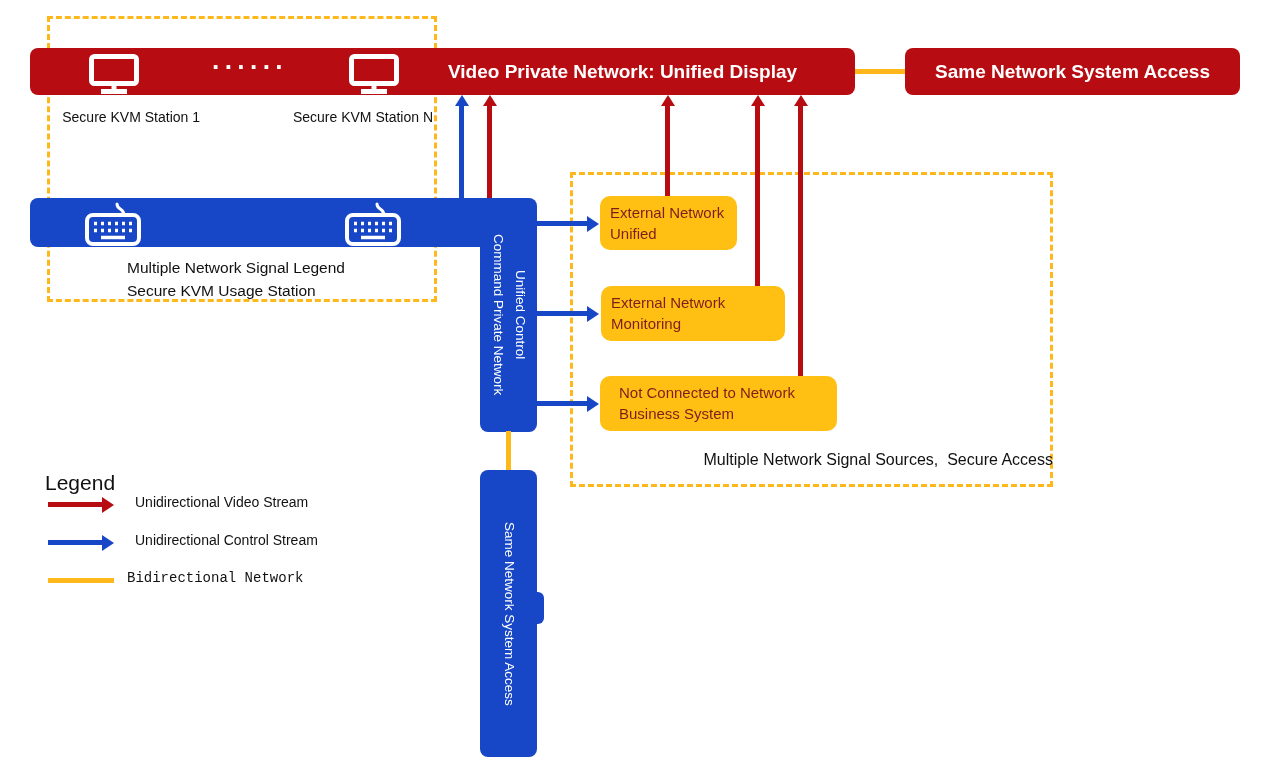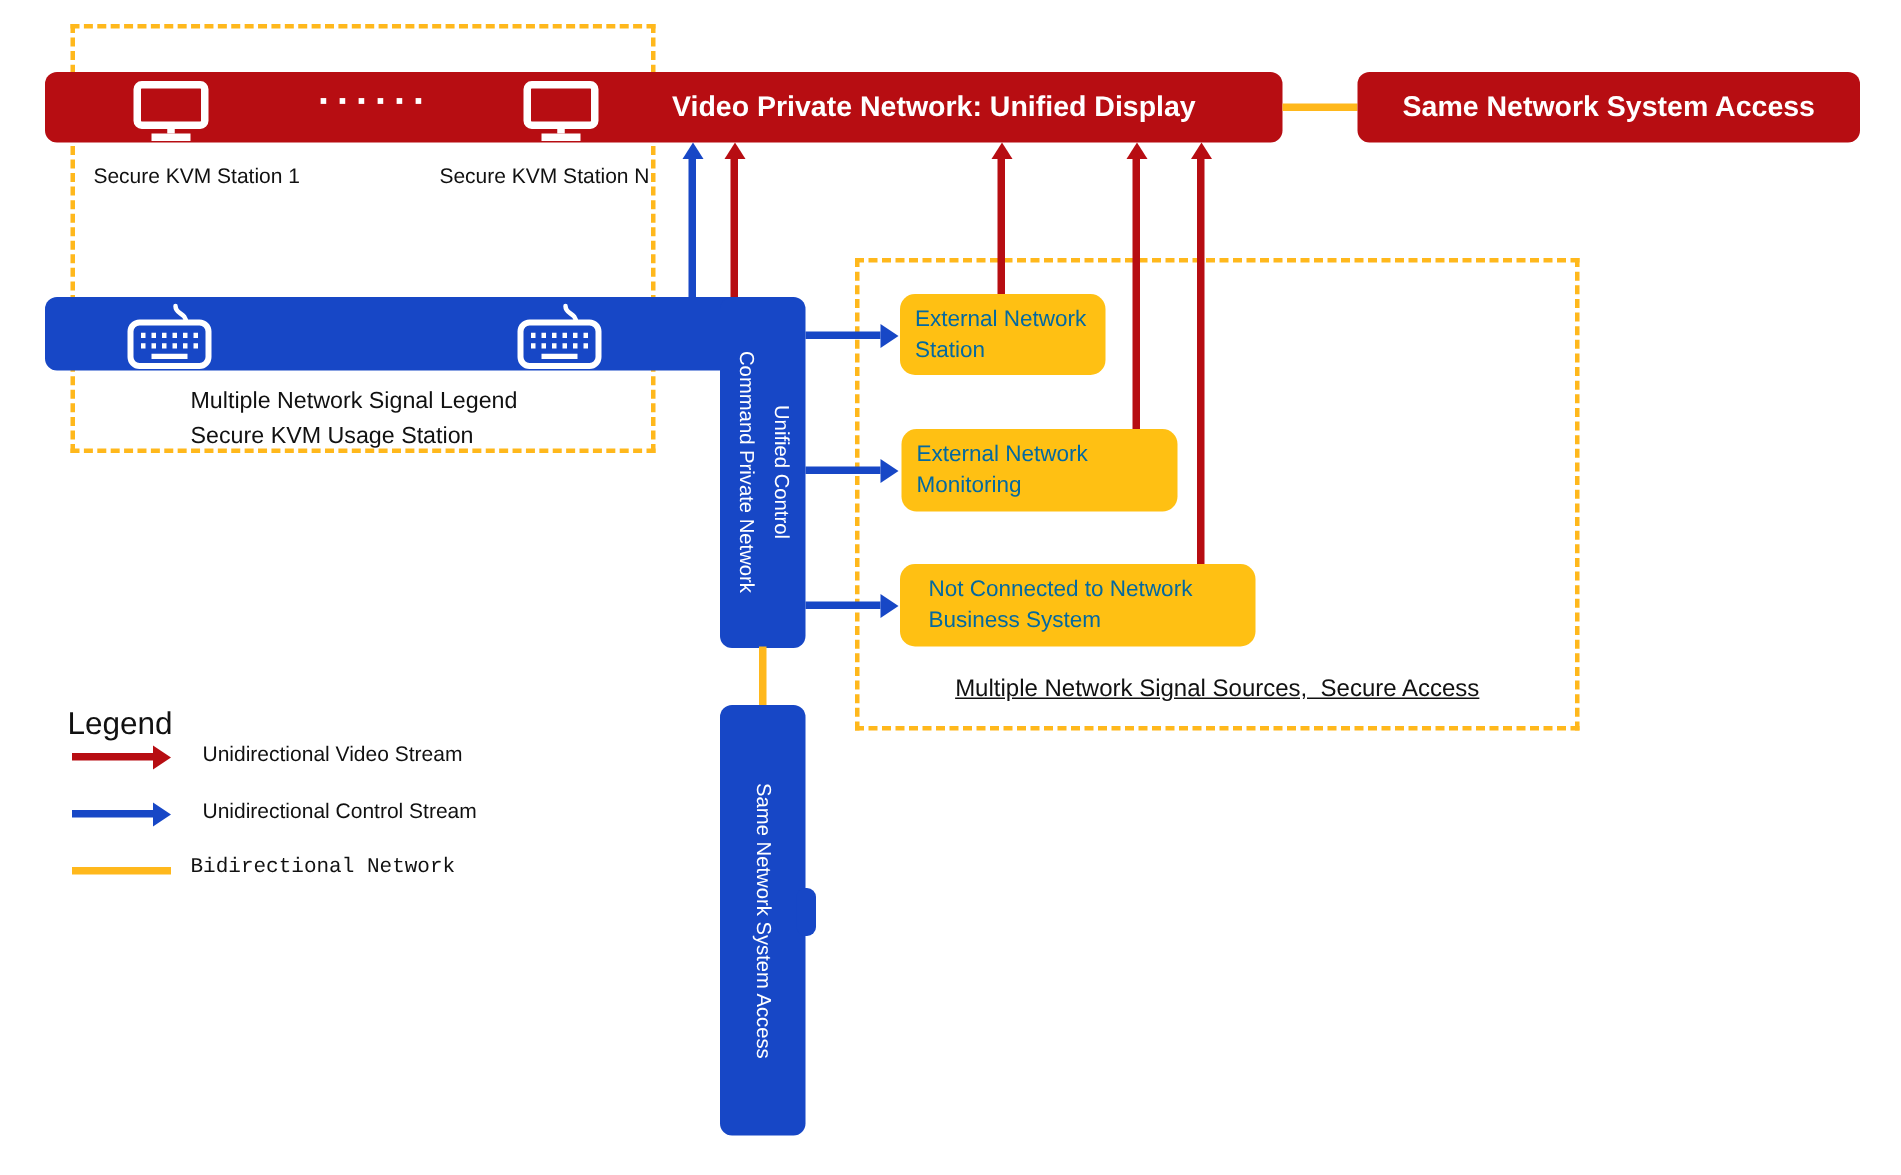--- a/index.html
+++ b/index.html
@@ -10,22 +10,22 @@
   }
   .abs { position: absolute; }
   .bar-red { position: absolute; background: var(--red); border-radius: 8px; }
   .bar-blue { position: absolute; background: var(--blue); border-radius: 8px; }
   .dashed-box { position: absolute; border: 3px dashed var(--orange); background: transparent; }
   .bar-label { position: absolute; display: flex; align-items: center; color: #fff; font-weight: bold; font-size: 19px; text-align: center; }
   .center-label { display: flex; align-items: center; justify-content: center; color: #fff; font-weight: bold; font-size: 19px; text-align: center; }
   .station-label { position: absolute; font-size: 14px; text-align: right; color: #111; }
   .dots { position: absolute; text-align: center; color: #fff; font-size: 26px; letter-spacing: 4px; font-weight: bold; }
   .caption { position: absolute; font-size: 15.5px; line-height: 23px; color: #111; }
-  .group-caption { position: absolute; font-size: 16px; text-align: center; color: #111; white-space: pre; text-decoration: underline; }
-  .obox { position: absolute; background: var(--boxOrange); border-radius: 10px; font-size: 15px; line-height: 21px; padding: 6px 0 0 10px; color: #0369a1; }
+  .group-caption { position: absolute; font-size: 16px; text-align: right; color: #111; white-space: pre; }
+  .obox { position: absolute; background: var(--boxOrange); border-radius: 10px; font-size: 15px; line-height: 21px; padding: 6px 0 0 10px; color: #7f1d1d; }
   .oline { position: absolute; background: var(--orange); }
   .up-arrow { position: absolute; width: 5px; }
   .up-arrow::before { content: ""; position: absolute; top: -11px; left: -4.5px; width: 0; height: 0;
     border-left: 7px solid transparent; border-right: 7px solid transparent; border-bottom: 11px solid currentColor; }
   .right-arrow { position: absolute; height: 5px; }
   .right-arrow::after { content: ""; position: absolute; right: -12px; top: -5.5px; width: 0; height: 0;
     border-top: 8px solid transparent; border-bottom: 8px solid transparent; border-left: 12px solid currentColor; }
   .red-a { background: var(--red); color: var(--red); }
   .blue-a { background: var(--blue); color: var(--blue); }
   .vbar { display: flex; align-items: center; justify-content: center; }
@@ -105,21 +105,21 @@
   <div class="up-arrow red-a" style="left:665px;top:106px;height:90px;"></div>
   <div class="up-arrow red-a" style="left:755px;top:106px;height:180px;"></div>
   <div class="up-arrow red-a" style="left:798px;top:106px;height:270px;"></div>
 
   <div class="right-arrow blue-a" style="left:537px;top:221px;width:50px;"></div>
   <div class="right-arrow blue-a" style="left:537px;top:311px;width:50px;"></div>
   <div class="right-arrow blue-a" style="left:537px;top:401px;width:50px;"></div>
 
   <div class="obox" style="left:600px;top:196px;width:137px;height:54px;">
     <div>External Network</div>
-    <div>Station</div>
+    <div>Unified</div>
   </div>
   <div class="obox" style="left:601px;top:286px;width:184px;height:55px;">
     <div>External Network</div>
     <div>Monitoring</div>
   </div>
   <div class="obox" style="left:600px;top:376px;width:237px;height:55px;padding-left:19px;">
     <div>Not Connected to Network</div>
     <div>Business System</div>
   </div>
 

